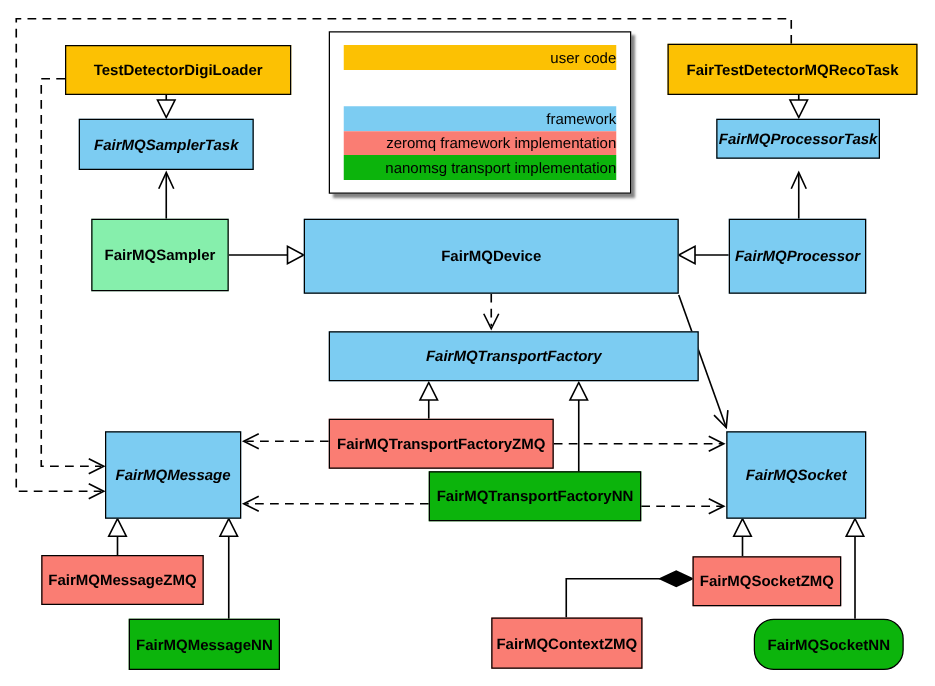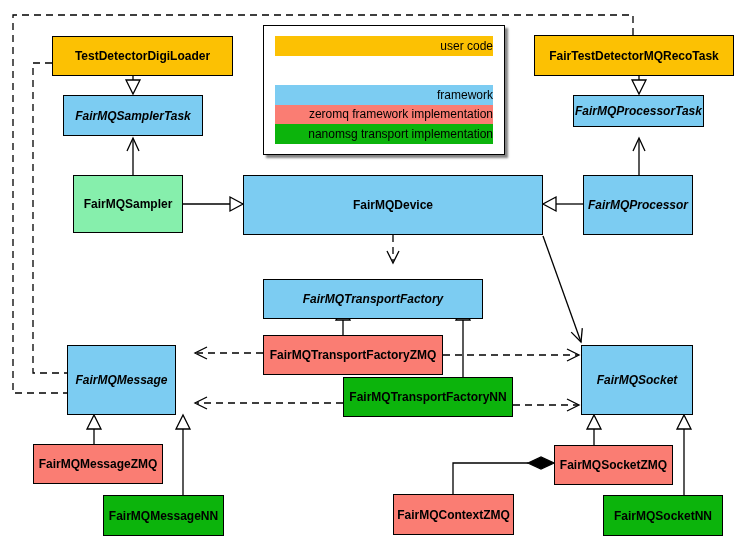--- a/index.html
+++ b/index.html
@@ -152,48 +152,48 @@
   </div>
   <div class="node" style="left: 73px; top: 175px; width: 110px; height: 58px; background: #86efac;">
     <span>FairMQSampler</span>
   </div>
   <div class="node" style="left: 243px; top: 175px; width: 300px; height: 60px; background: rgb(124, 204, 242);">
     <span>FairMQDevice</span>
   </div>
   <div class="node" style="left: 583px; top: 175px; width: 110px; height: 60px; background: rgb(124, 204, 242); font-style: italic;">
     <span>FairMQProcessor</span>
   </div>
-  <div class="node abstract" style="left: 263px; top: 265px; width: 220px; height: 40px; background: rgb(124, 204, 242); margin-top: 14px;">
+  <div class="node abstract" style="left: 263px; top: 265px; width: 296px; height: 40px; background: rgb(124, 204, 242);">
     <span>FairMQTransportFactory</span>
   </div>
   <div class="node" style="left: 263px; top: 335px; width: 180px; height: 40px; background: rgb(250, 125, 115);">
     <span>FairMQTransportFactoryZMQ</span>
   </div>
   <div class="node" style="left: 343px; top: 377px; width: 170px; height: 40px; background: rgb(12, 180, 12);">
     <span>FairMQTransportFactoryNN</span>
   </div>
-  <div class="node abstract" style="left: 67px; top: 345px; width: 109px; height: 70px; background: rgb(124, 204, 242);">
+  <div class="node abstract" style="left: 84px; top: 345px; width: 109px; height: 70px; background: rgb(124, 204, 242);">
     <span>FairMQMessage</span>
   </div>
   <div class="node abstract" style="left: 581px; top: 345px; width: 112px; height: 70px; background: rgb(124, 204, 242);">
     <span>FairMQSocket</span>
   </div>
   <div class="node" style="left: 33px; top: 444px; width: 130px; height: 40px; background: rgb(250, 125, 115);">
     <span>FairMQMessageZMQ</span>
   </div>
   <div class="node" style="left: 103px; top: 495px; width: 121px; height: 41px; background: rgb(12, 180, 12);">
     <span>FairMQMessageNN</span>
   </div>
   <div class="node" style="left: 393px; top: 494px; width: 121px; height: 41px; background: rgb(250, 125, 115);">
     <span>FairMQContextZMQ</span>
   </div>
   <div class="node" style="left: 554px; top: 445px; width: 119px; height: 40px; background: rgb(250, 125, 115);">
     <span>FairMQSocketZMQ</span>
   </div>
-  <div class="node" style="left: 603px; top: 495px; width: 120px; height: 41px; background: rgb(12, 180, 12);">
+  <div class="node" style="left: 603px; top: 495px; width: 120px; height: 41px; background: rgb(12, 180, 12); border-radius: 16px;">
     <span>FairMQSocketNN</span>
   </div>
 
   <div class="legend" style="left:263px;top:25px;width:242px;height:130px;">
     <div class="legend-bar" style="background: rgb(252, 193, 3);">
       <span>user code</span>
     </div>
     <div class="legend-bar" style="background: rgb(124, 204, 242); margin-top: 29px;">
       <span>framework</span>
     </div>

